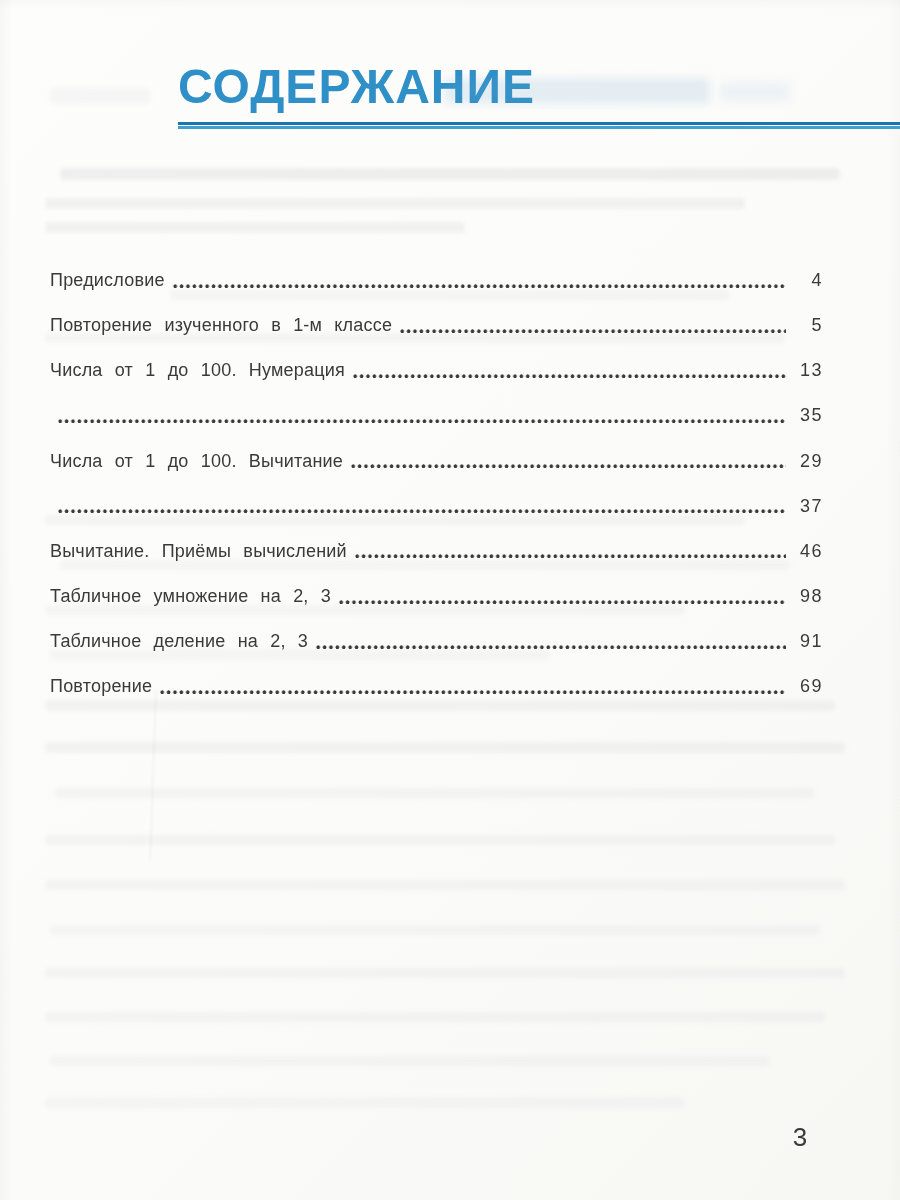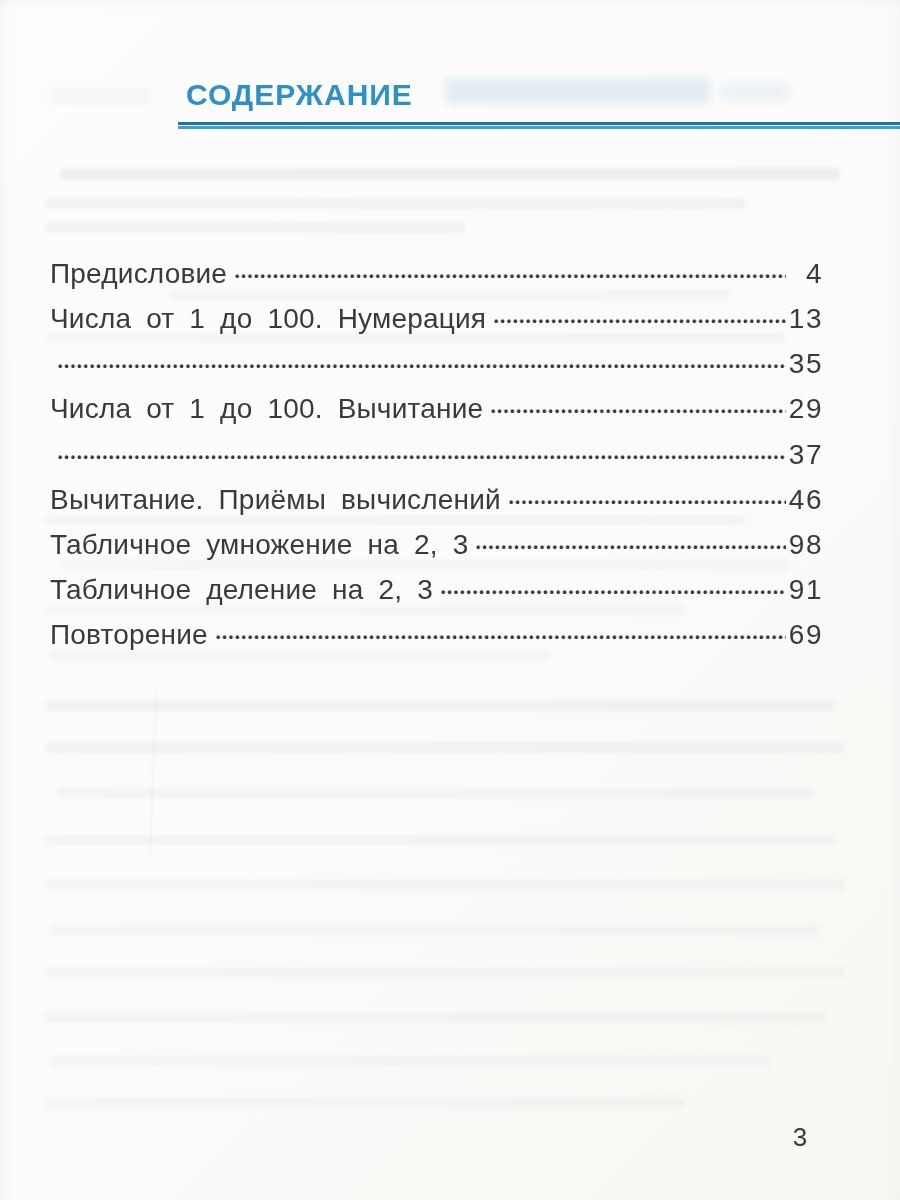--- a/index.html
+++ b/index.html
@@ -36,22 +36,22 @@
   }
   .ghost-band {
     position: absolute;
     border-radius: 4px;
     filter: blur(2px);
   }
   .page-title {
     position: absolute;
     left: 178px;
     top: 64px;
-    margin: 8px;
-    font-size: 30px;
+    margin: 0;
+    font-size: 48px;
     line-height: 46px;
     font-weight: bold;
     letter-spacing: 1px;
     color: var(--title-blue, #2f8fc7);
   }
   .title-ghost {
     position: absolute;
     left: 445px;
     top: 78px;
     width: 265px;
@@ -80,23 +80,23 @@
     box-shadow: 0 4px 0 0 var(--rule-light, #3f9fd4);
   }
   .toc {
     position: absolute;
     left: 50px;
     top: 258px;
     width: 773px;
   }
   .toc-row {
     display: flex;
-    align-items: flex-start;
+    align-items: center;
     height: 45.15px;
-    font-size: 28px;
+    font-size: 18px;
     white-space: nowrap;
   }
   .toc-label {
     word-spacing: 7px;
     letter-spacing: 0.2px;
   }
   .dot-leader {
     flex: 1 1 auto;
     height: 26px;
     margin: 0 3px 0 7px;
@@ -161,20 +161,25 @@
   <div class="title-ghost-2"></div>
   <div class="title-rule"></div>
 
   <div class="toc">
   <div class="toc-row">
     <span class="toc-label">Предисловие</span>
     <span class="dot-leader"></span>
     <span class="toc-page-num">4</span>
   </div>
 
+  <div class="toc-row">
+    <span class="toc-label">Повторение изученного в 1-м классе</span>
+    <span class="dot-leader"></span>
+    <span class="toc-page-num">5</span>
+  </div>
 
   <div class="toc-row">
     <span class="toc-label">Числа от 1 до 100. Нумерация</span>
     <span class="dot-leader"></span>
     <span class="toc-page-num">13</span>
   </div>
 
   <div class="toc-row">
     <span class="dot-leader"></span>
     <span class="toc-page-num">35</span>

